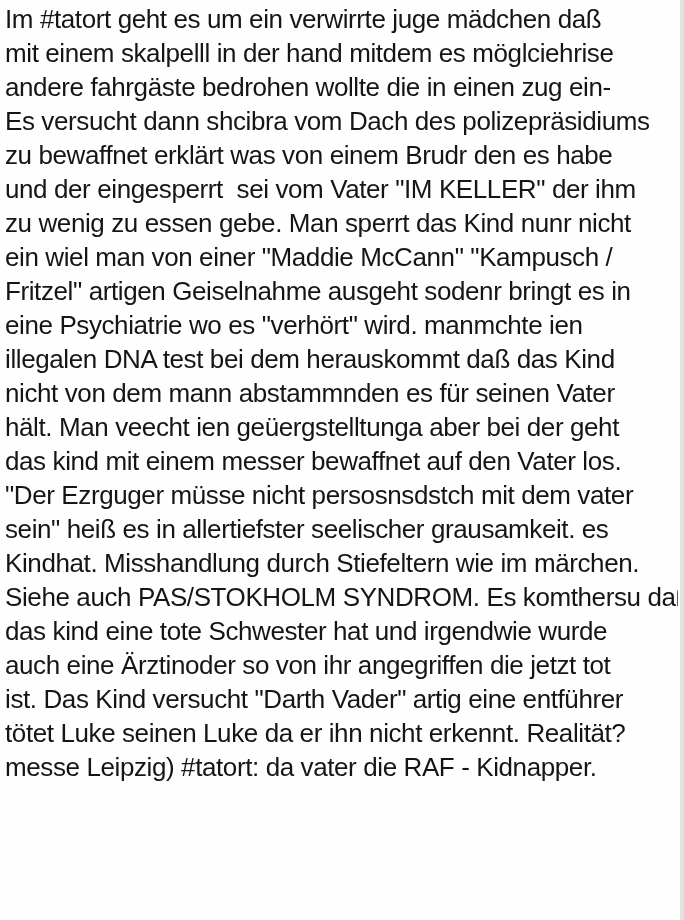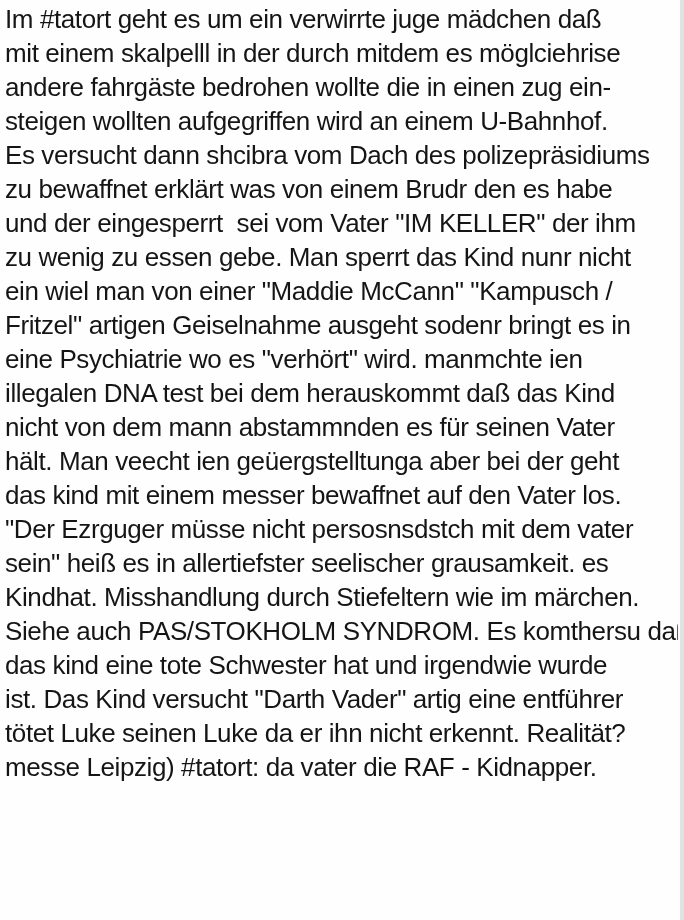--- a/index.html
+++ b/index.html
@@ -45,37 +45,37 @@
     height: 920px;
     background: #e2e2e2;
   }
 </style>
 </head>
 <body>
 
 <div class="page">
   <div class="text-block" id="text-block">
       <div class="line">Im #tatort geht es um ein verwirrte juge mädchen daß</div>
-      <div class="line">mit einem skalpelll in der durch mitdem es möglciehrise</div>
+      <div class="line">mit einem skalpelll in der hand mitdem es möglciehrise</div>
       <div class="line">andere fahrgäste bedrohen wollte die in einen zug ein-</div>
-      <div class="line">steigen wollten aufgegriffen wird an einem U-Bahnhof.</div>
       <div class="line">Es versucht dann shcibra vom Dach des polizepräsidiums</div>
       <div class="line">zu bewaffnet erklärt was von einem Brudr den es habe</div>
       <div class="line">und der eingesperrt  sei vom Vater "IM KELLER" der ihm</div>
       <div class="line">zu wenig zu essen gebe. Man sperrt das Kind nunr nicht</div>
       <div class="line">ein wiel man von einer "Maddie McCann" "Kampusch /</div>
       <div class="line">Fritzel" artigen Geiselnahme ausgeht sodenr bringt es in</div>
       <div class="line">eine Psychiatrie wo es "verhört" wird. manmchte ien</div>
       <div class="line">illegalen DNA test bei dem herauskommt daß das Kind</div>
       <div class="line">nicht von dem mann abstammnden es für seinen Vater</div>
       <div class="line">hält. Man veecht ien geüergstelltunga aber bei der geht</div>
       <div class="line">das kind mit einem messer bewaffnet auf den Vater los.</div>
       <div class="line">"Der Ezrguger müsse nicht persosnsdstch mit dem vater</div>
       <div class="line">sein" heiß es in allertiefster seelischer grausamkeit. es</div>
       <div class="line">Kindhat. Misshandlung durch Stiefeltern wie im märchen.</div>
       <div class="line">Siehe auch PAS/STOKHOLM SYNDROM. Es komthersu daß</div>
       <div class="line">das kind eine tote Schwester hat und irgendwie wurde</div>
+      <div class="line">auch eine Ärztinoder so von ihr angegriffen die jetzt tot</div>
       <div class="line">ist. Das Kind versucht "Darth Vader" artig eine entführer</div>
       <div class="line">tötet Luke seinen Luke da er ihn nicht erkennt. Realität?</div>
       <div class="line">messe Leipzig) #tatort: da vater die RAF - Kidnapper.</div>
     </div>
   <div class="right-edge"></div>
 </div>
 
 </body></html>

